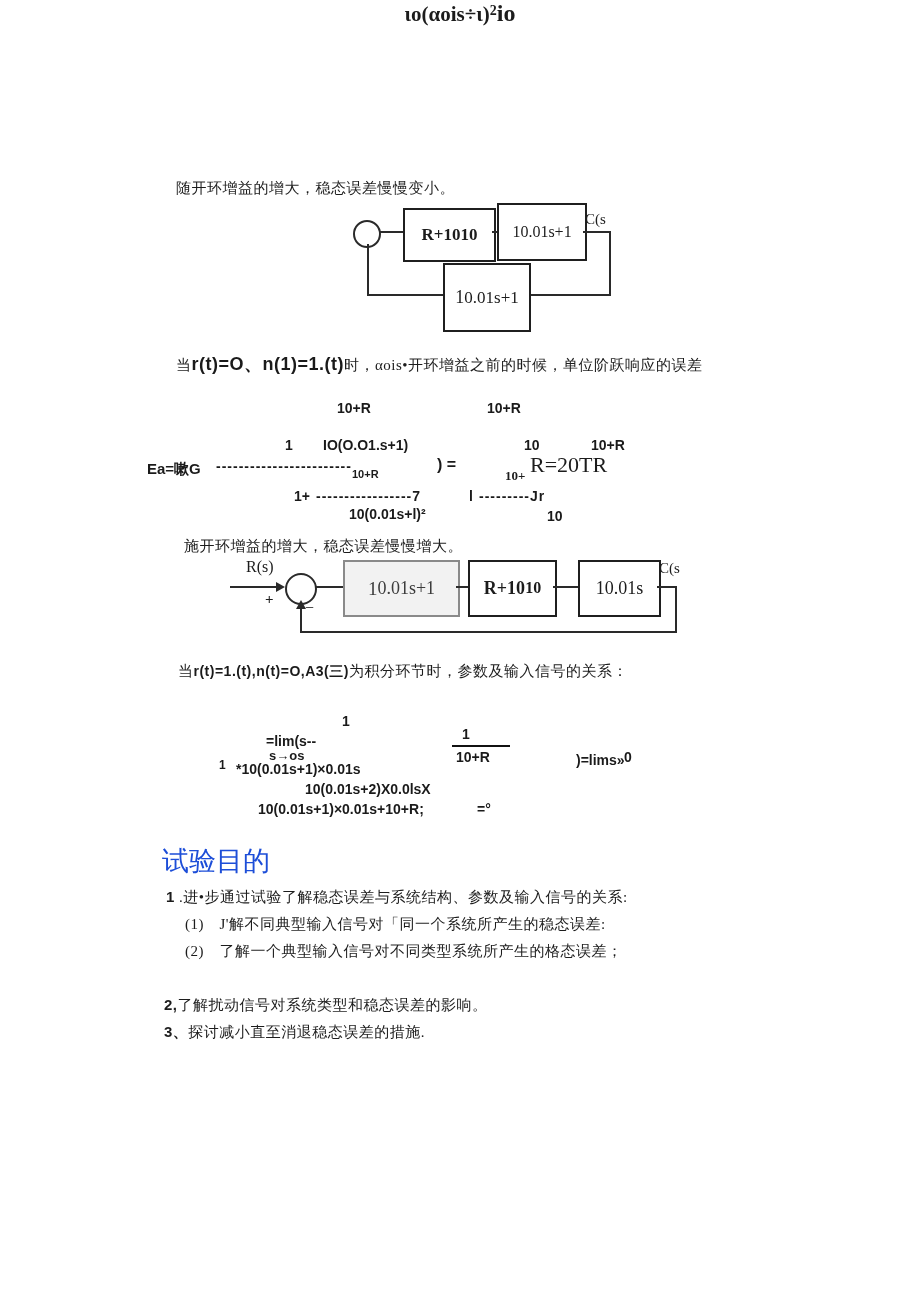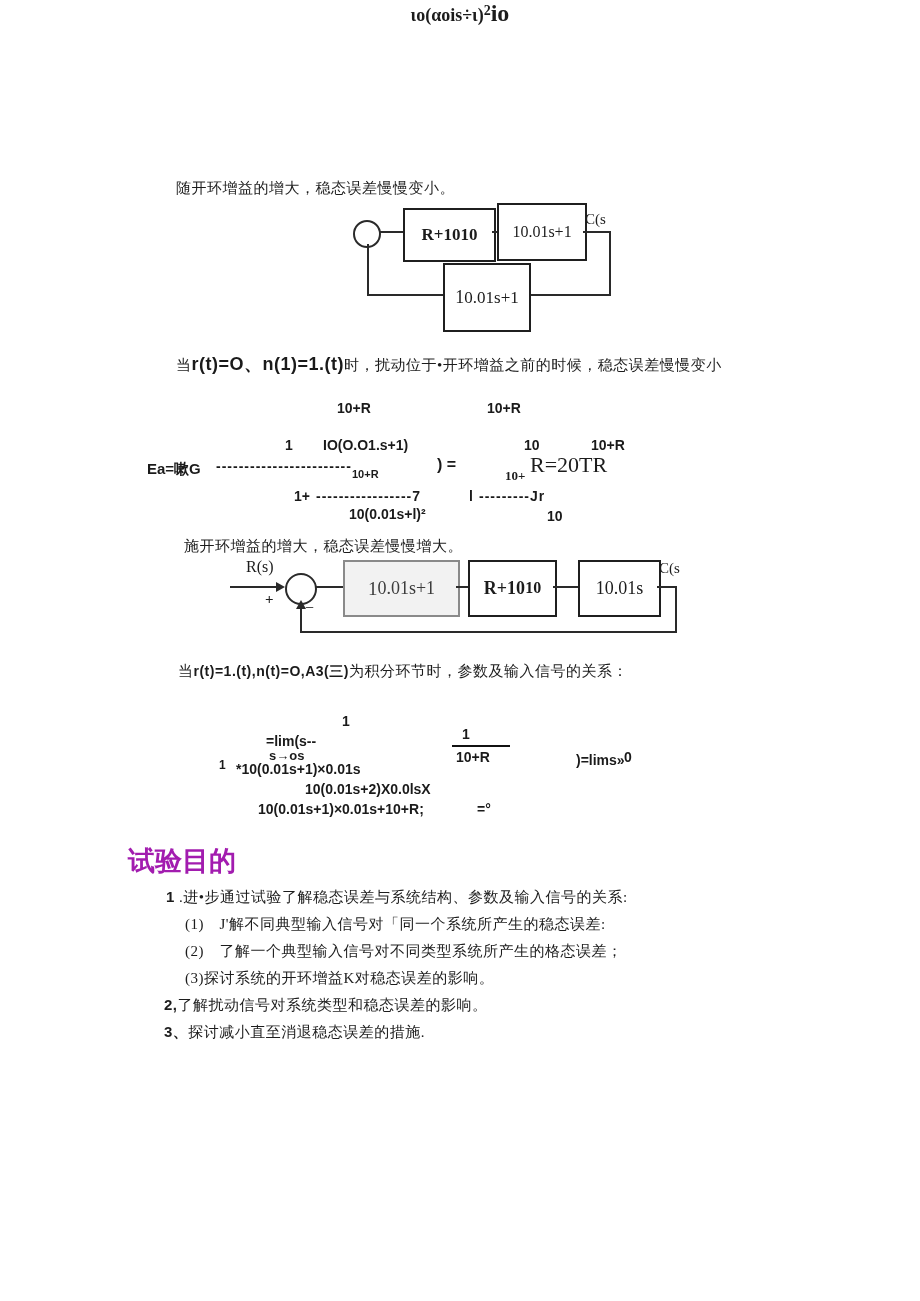--- a/index.html
+++ b/index.html
@@ -15,30 +15,30 @@
   .frac{display:inline-flex;flex-direction:row;align-items:center;line-height:1.05;}
   .frac .bar{height:2px;background:#1f1f1f;align-self:stretch;margin:1px 0;}
   .hline{position:absolute;height:2px;background:#2a2a2a;}
   .vline{position:absolute;width:2px;background:#2a2a2a;}
   .circle{position:absolute;border:2px solid #2a2a2a;border-radius:50%;background:#fff;}
   .arr-right{position:absolute;width:0;height:0;border-top:5px solid transparent;
              border-bottom:5px solid transparent;border-left:9px solid #2a2a2a;}
   .arr-up{position:absolute;width:0;height:0;border-left:5px solid transparent;
           border-right:5px solid transparent;border-bottom:9px solid #2a2a2a;}
   .gray-block{border-color:#8a8a8a;background:#f2f2f2;color:#3c3c3c;}
-  .heading{font-family:"Liberation Sans",sans-serif;font-weight:bold;font-size:27px;color:#a21caf;}
+  .heading{font-family:"Liberation Sans",sans-serif;font-weight:normal;font-size:27px;color:#1d4ed8;margin-left:34px;}
   .li-num{font-weight:bold;font-family:"Liberation Sans",sans-serif;}
 </style>
 </head>
 <body>
 
 <div class="page">
 
   <div class="abs" style="left:0;top:138;width:920px;text-align:center;">
-    <span class="serifb" style="font-size:18px;">ιο(αois÷ι)</span><sup class="serifb" style="font-size:14px;">2</sup><span class="serifb" style="font-size:24px;">io</span>
+    <span class="serifb" style="font-size:21px;">ιο(αois÷ι)</span><sup class="serifb" style="font-size:14px;">2</sup><span class="serifb" style="font-size:24px;">io</span>
   </div>
 
   <div class="abs cn" style="left:176px;top:179px;">随开环增益的增大，稳态误差慢慢变小。</div>
 
   <div>
     <div class="circle" style="left:353px;top:220px;width:24px;height:24px;"></div>
     <div class="hline" style="left:379px;top:231px;width:24px;"></div>
 
     <div class="dblock" style="left:403px;top:208px;width:89px;height:50px;">
       <span class="frac serifb" style="font-size:17px;">
@@ -69,21 +69,21 @@
         <span class="bar"></span>
         <span>0.01s+1</span>
       </span>
     </div>
 
     <div class="hline" style="left:367px;top:294px;width:76px;"></div>
     <div class="vline" style="left:367px;top:244px;height:52px;"></div>
   </div>
 
   <div class="abs cn" style="left:176px;top:352px;">
-    <span>当</span><span class="mathb" style="font-size:18px;">r(t)=O、n(1)=1.(t)</span><span>时，扰动位于•开环增益之前的时候，稳态误差慢慢变小</span>
+    <span>当</span><span class="mathb" style="font-size:18px;">r(t)=O、n(1)=1.(t)</span><span>时，αois•开环增益之前的时候，单位阶跃响应的误差</span>
   </div>
 
   <div>
     <span class="abs mathb" style="left:337px;top:400px;">10+R</span>
     <span class="abs mathb" style="left:487px;top:400px;">10+R</span>
 
     <span class="abs mathb" style="left:285px;top:437px;">1</span>
     <span class="abs mathb" style="left:323px;top:437px;">IO(O.O1.s+1)</span>
     <span class="abs mathb" style="left:524px;top:437px;">10</span>
     <span class="abs mathb" style="left:591px;top:437px;">10+R</span>
@@ -180,23 +180,20 @@
 
   <div class="abs cn" style="left:166px;top:888px;">
     <span class="li-num">1</span><span> .进•步通过试验了解稳态误差与系统结构、参数及输入信号的关系:</span>
   </div>
   <div class="abs cn" style="left:185px;top:915px;">
     <span class="li-num"></span><span>(1)　J'解不同典型输入信号对「同一个系统所产生的稳态误差:</span>
   </div>
   <div class="abs cn" style="left:185px;top:942px;">
     <span class="li-num"></span><span>(2)　了解一个典型输入信号对不同类型系统所产生的格态误差；</span>
   </div>
-  <div class="abs cn" style="left:185px;top:969px;">
-    <span class="li-num"></span><span>(3)探讨系统的开环增益K对稳态误差的影响。</span>
-  </div>
   <div class="abs cn" style="left:164px;top:996px;">
     <span class="li-num">2,</span><span>了解扰动信号对系统类型和稳态误差的影响。</span>
   </div>
   <div class="abs cn" style="left:164px;top:1023px;">
     <span class="li-num">3、</span><span>探讨减小直至消退稳态误差的措施.</span>
   </div>
 
 </div>
 
 </body></html>

